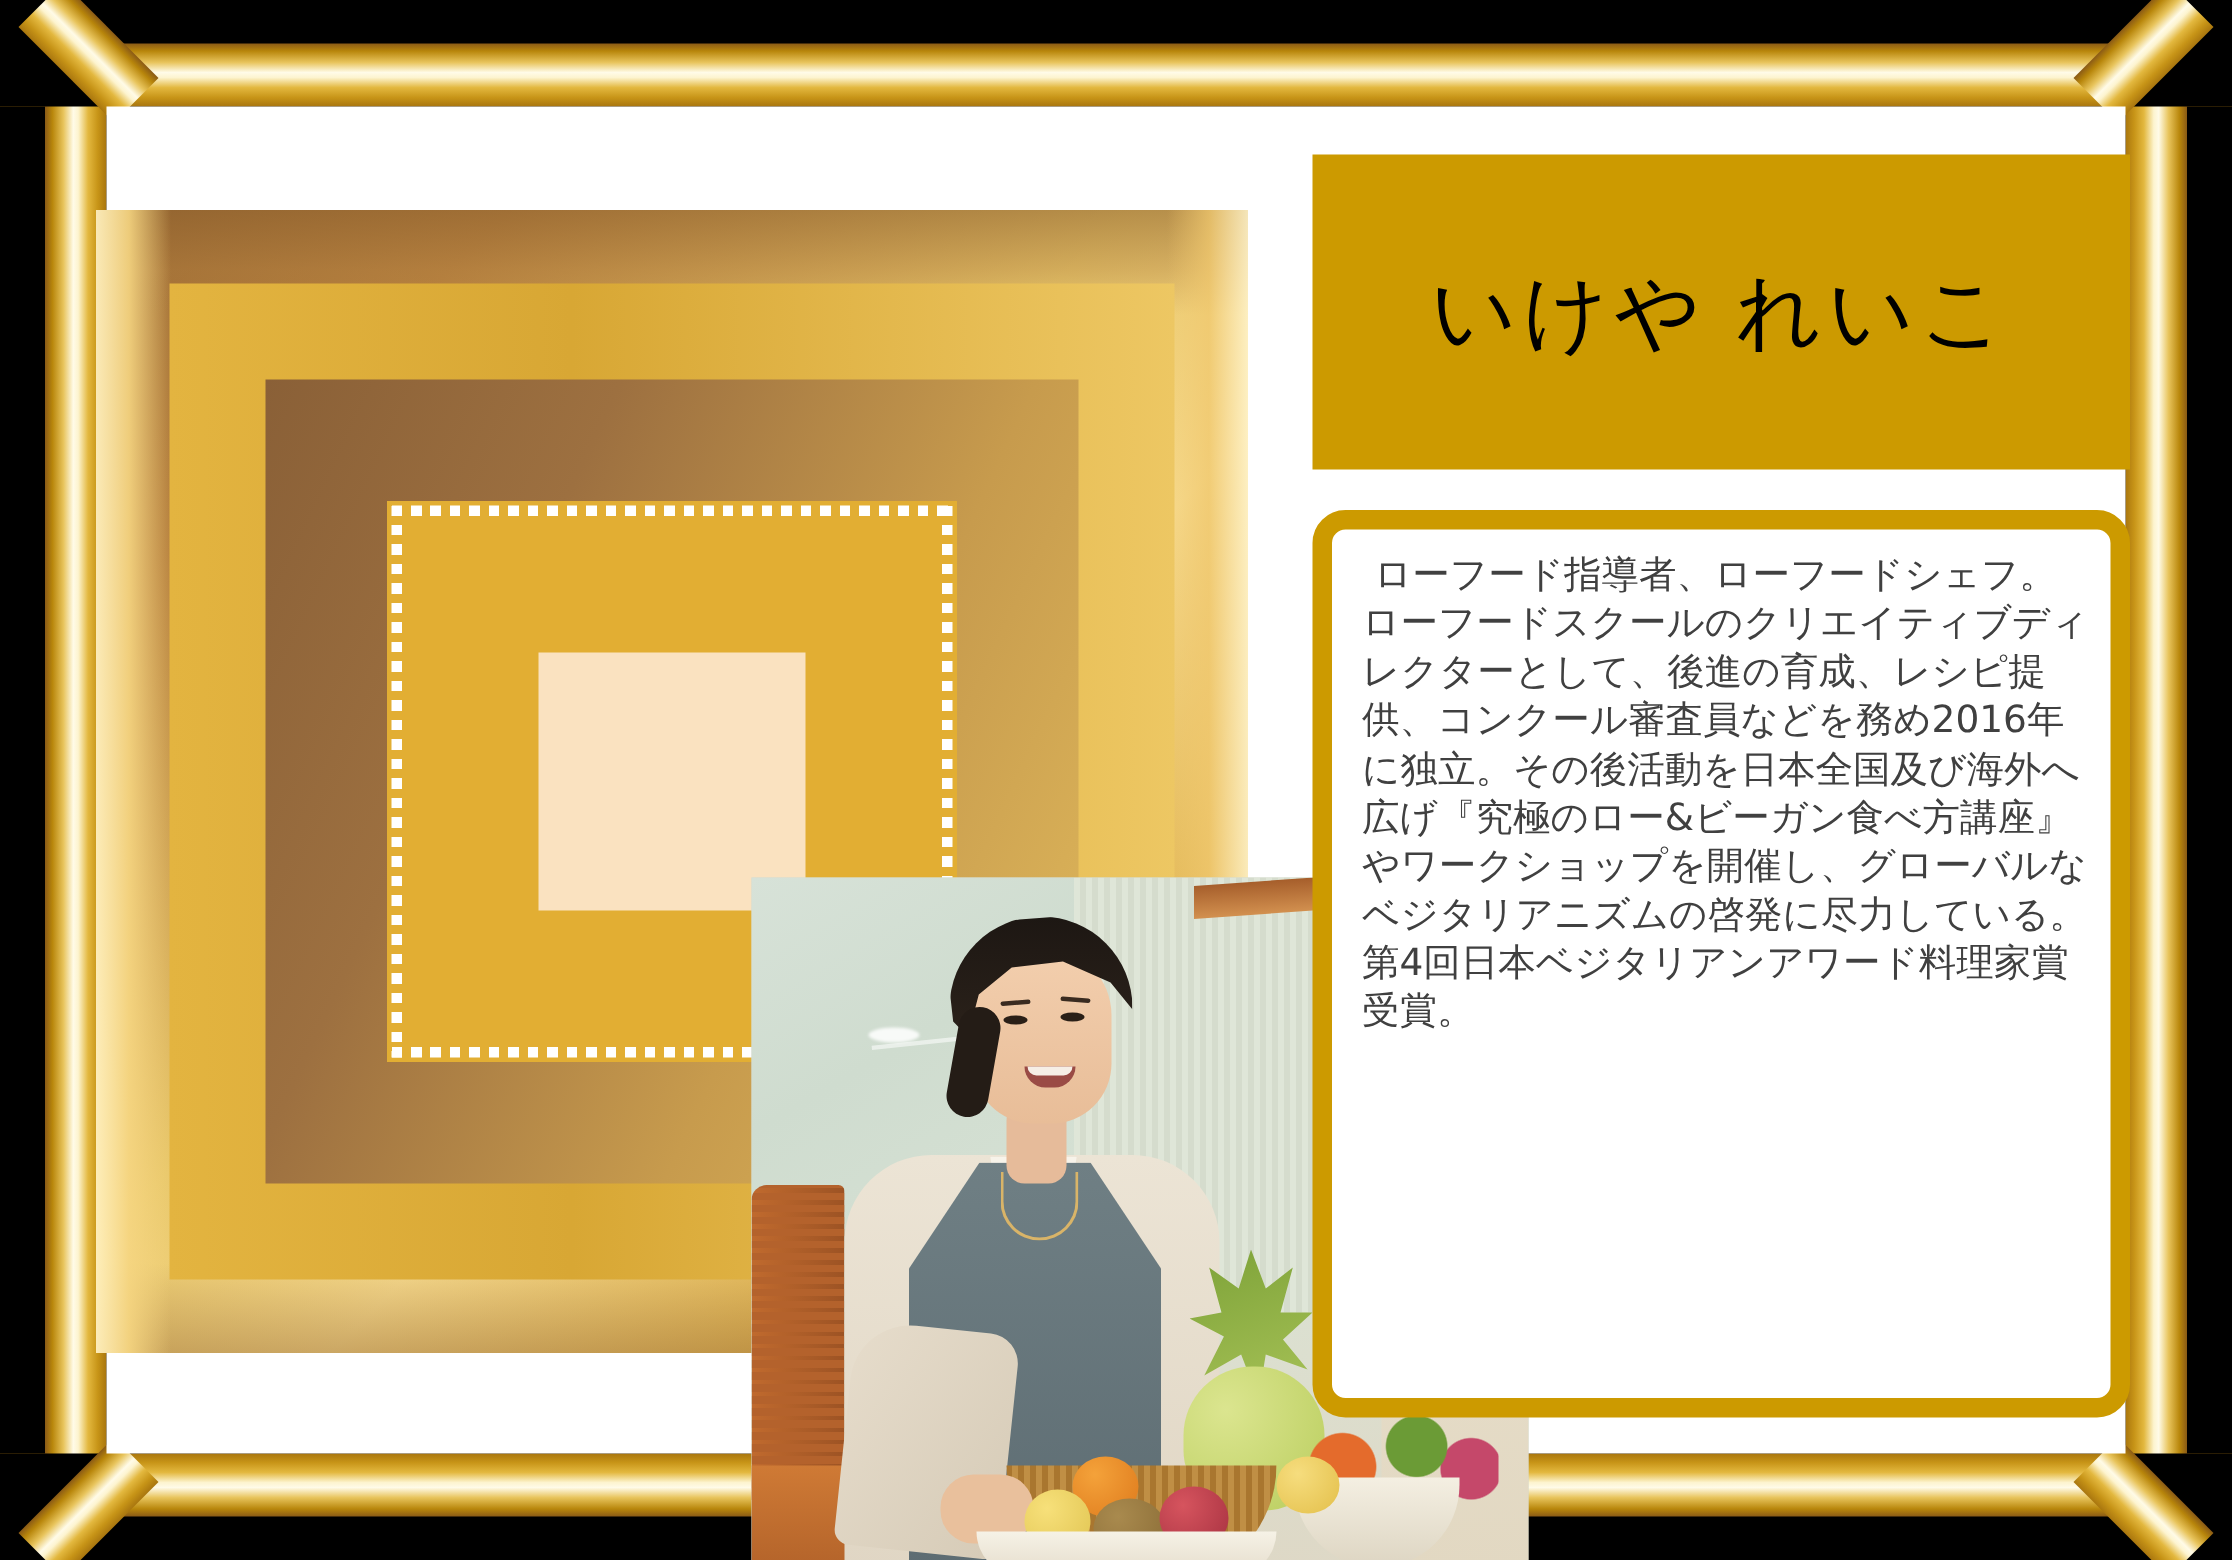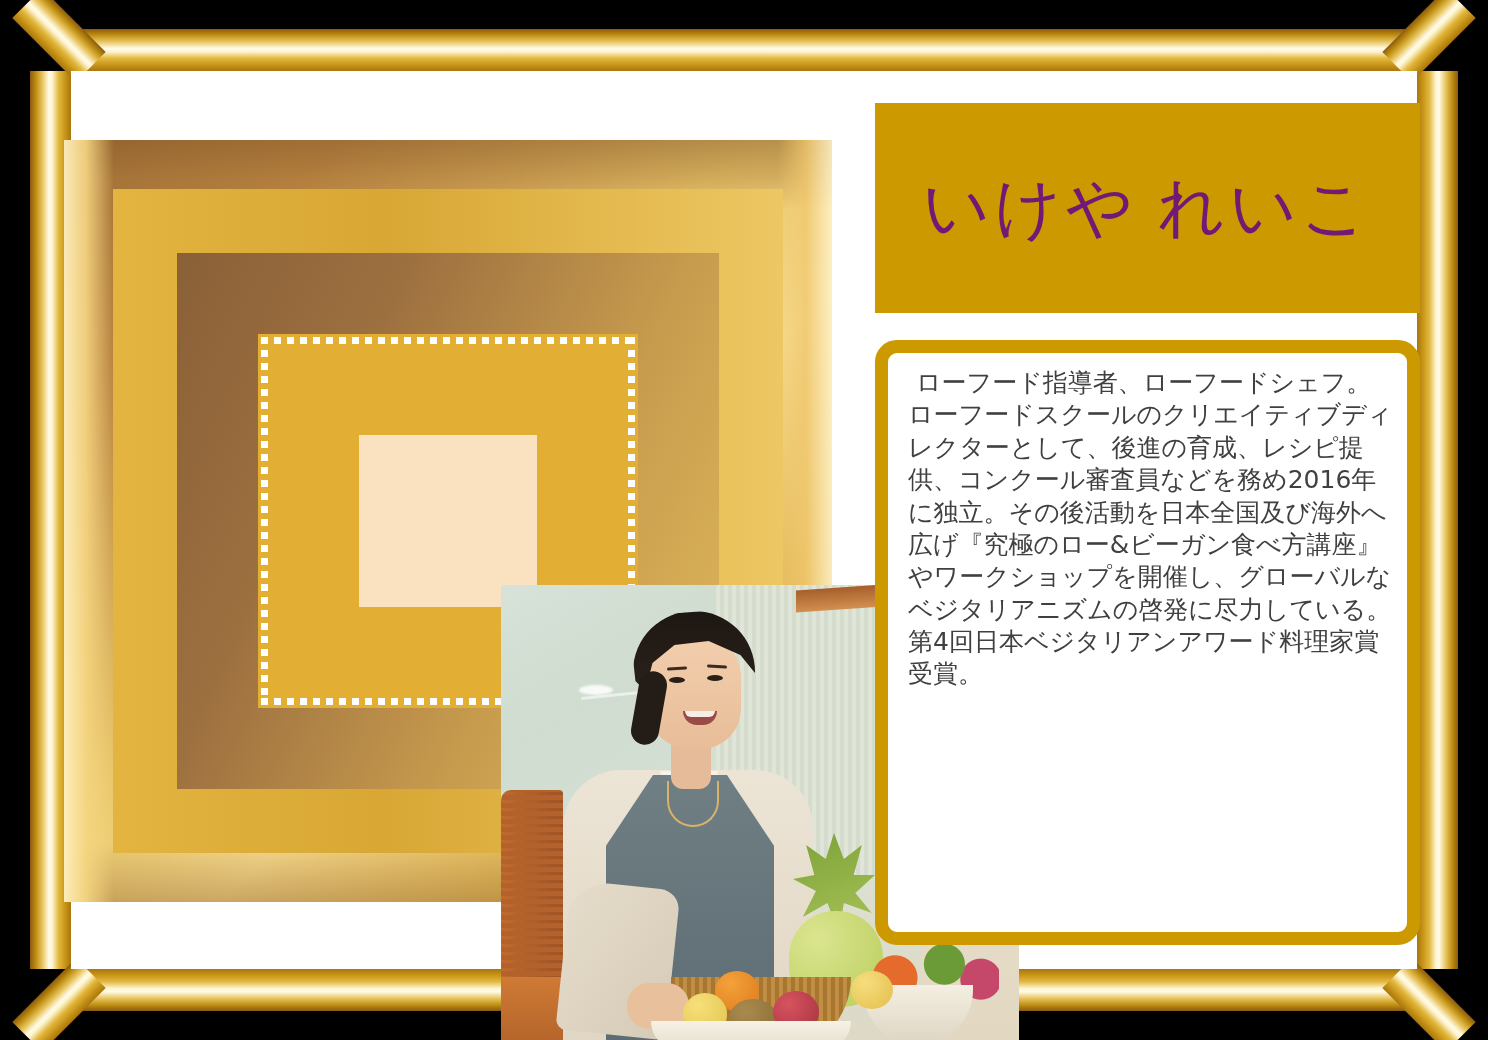--- a/index.html
+++ b/index.html
@@ -183,22 +183,22 @@
   .ph-plate{position:absolute;left:150px;top:436px;width:200px;height:30px;
     background:linear-gradient(180deg,#f6f2e6,#e4dccb);border-radius:0 0 40px 40px;}
 
   
   .title-box{
     position:absolute;left:875px;top:103px;width:545px;height:210px;
     background:#cc9a00;
     display:flex;align-items:center;justify-content:center;
   }
   .title-text{
-    color:#701a75;font-size:66px;line-height:1;letter-spacing:4px;
-    font-family:Liberation Serif, serif;
+    color:#000000;font-size:56px;line-height:1;letter-spacing:4px;
+    font-family:Liberation Sans, sans-serif;
     white-space:nowrap;
   }
   .bio-box{
     position:absolute;left:875px;top:340px;width:545px;height:605px;
     background:#ffffff;border:13px solid #cc9a00;border-radius:22px;
     box-sizing:border-box;
   }
   .bio-text{
     position:absolute;left:20px;top:14px;right:8px;
     font-size:25px;line-height:1.295;color:#404040;

